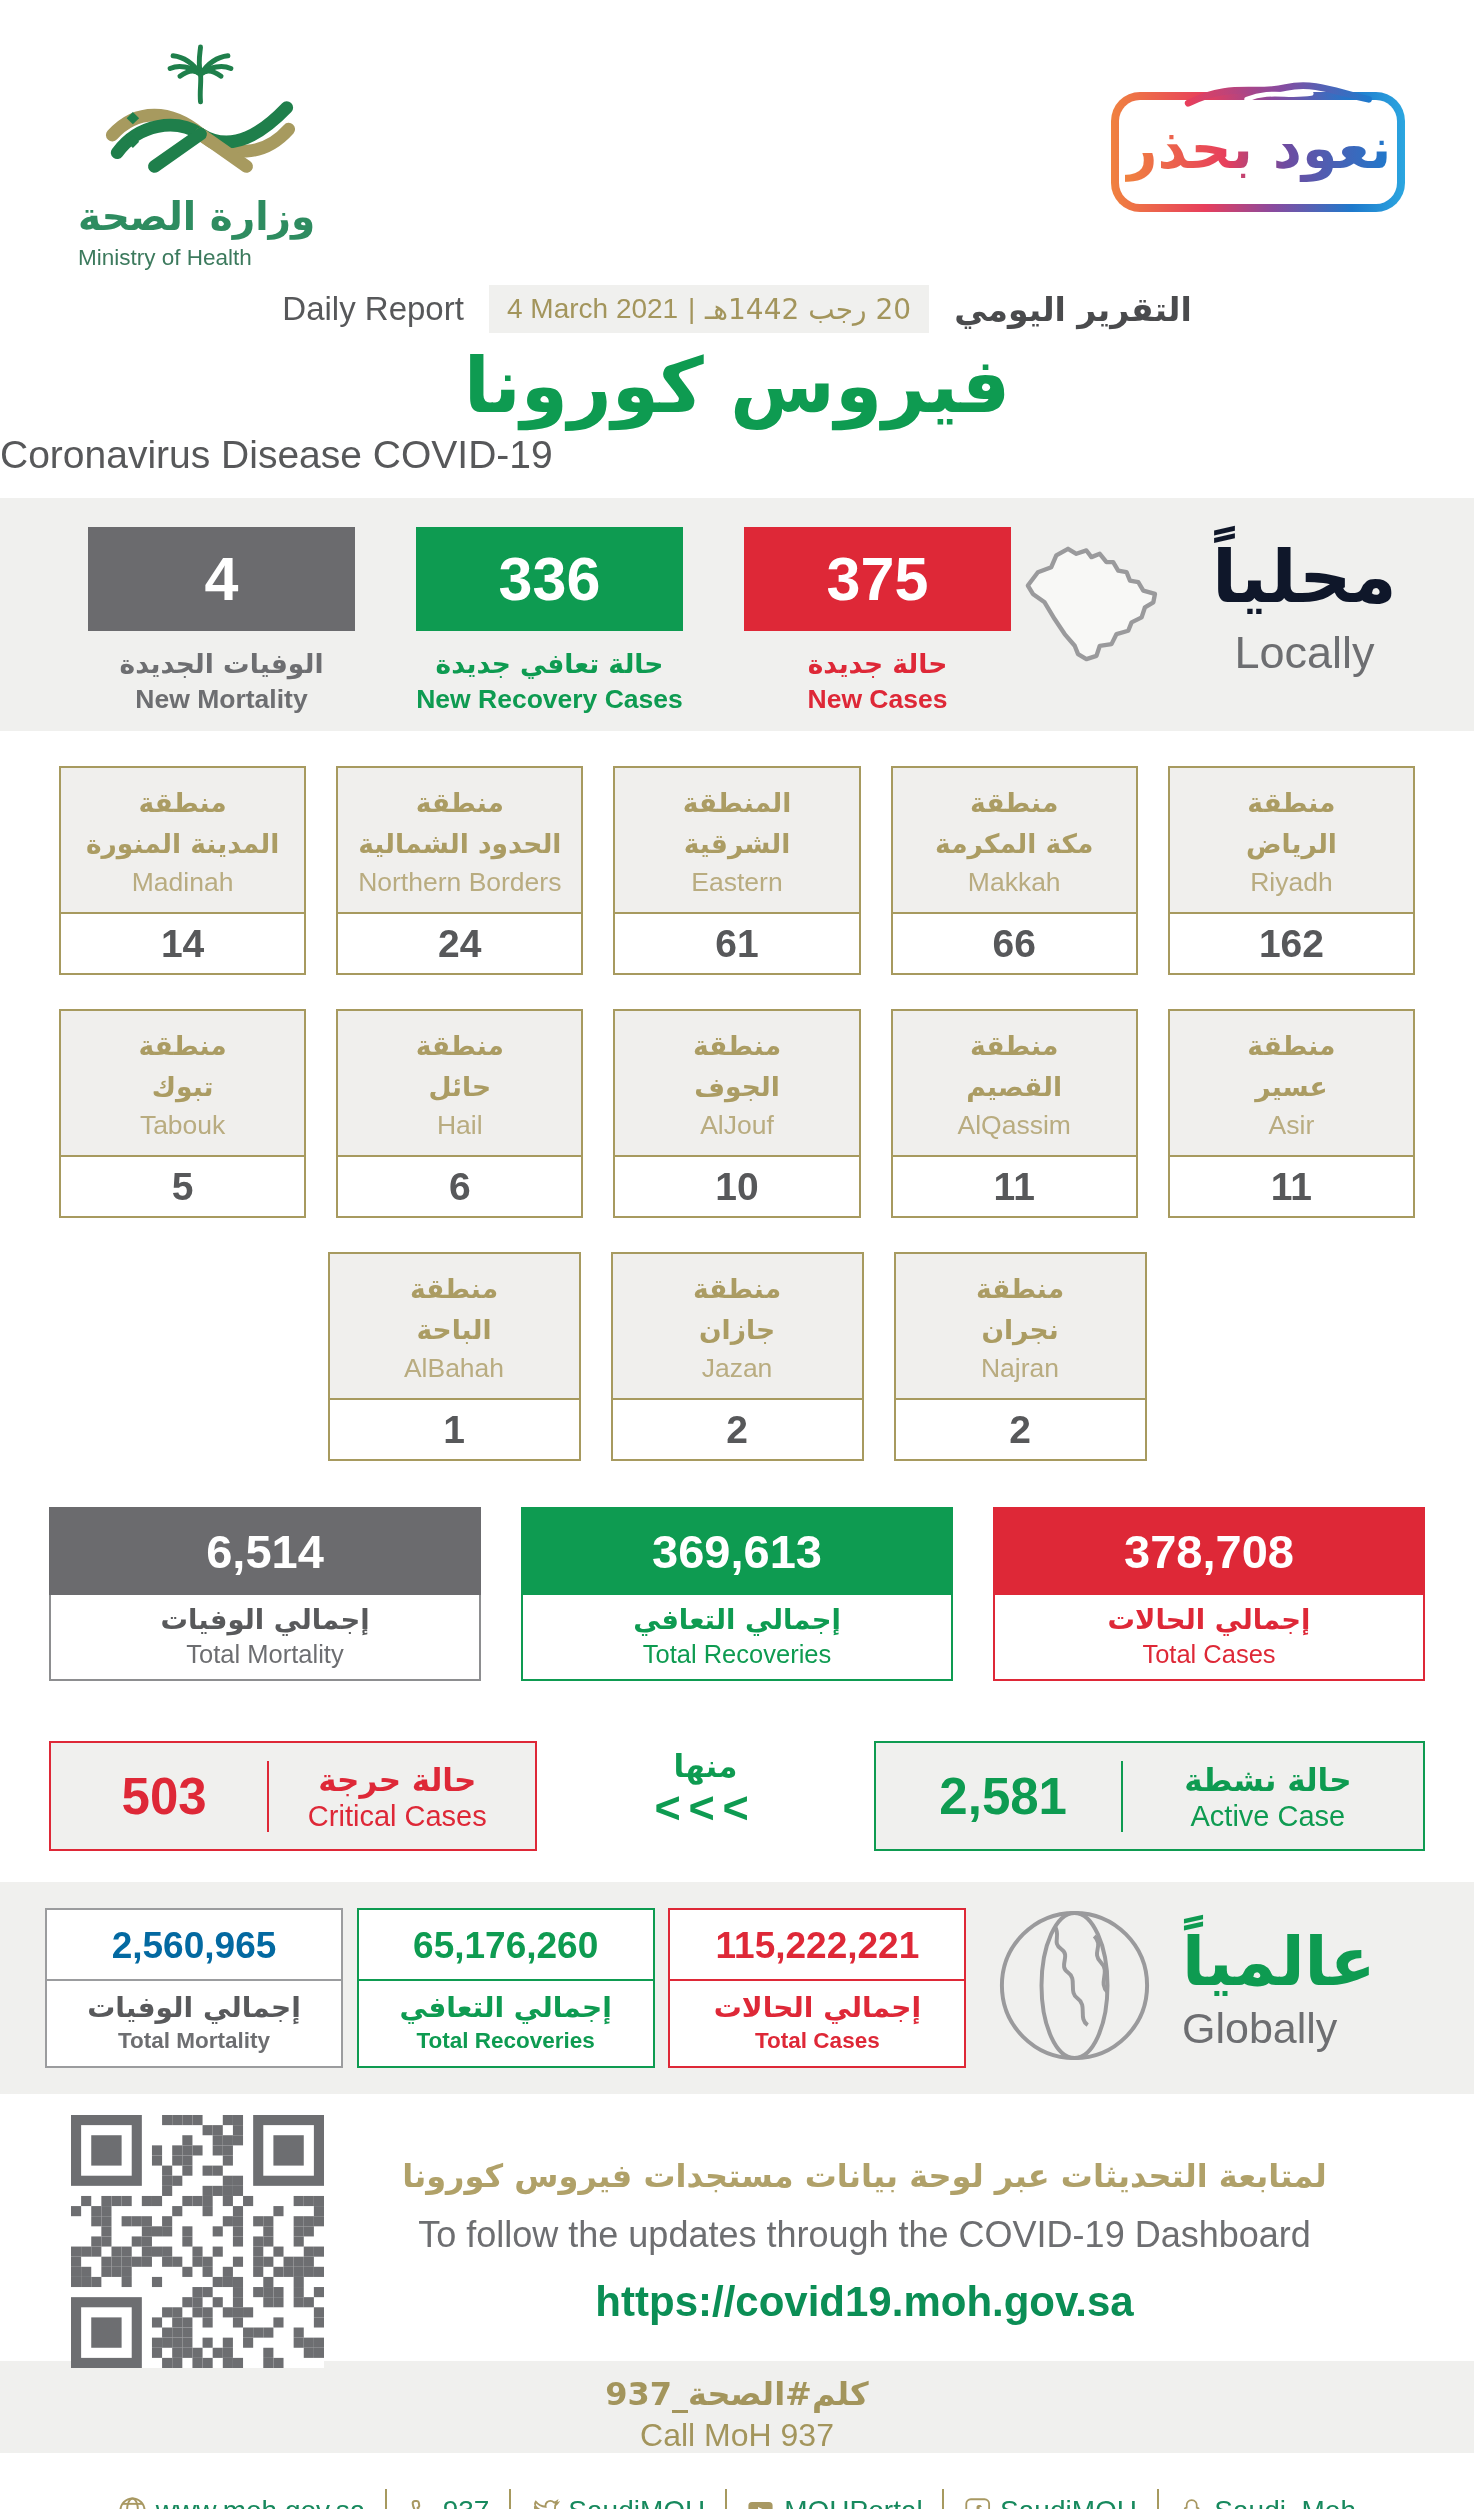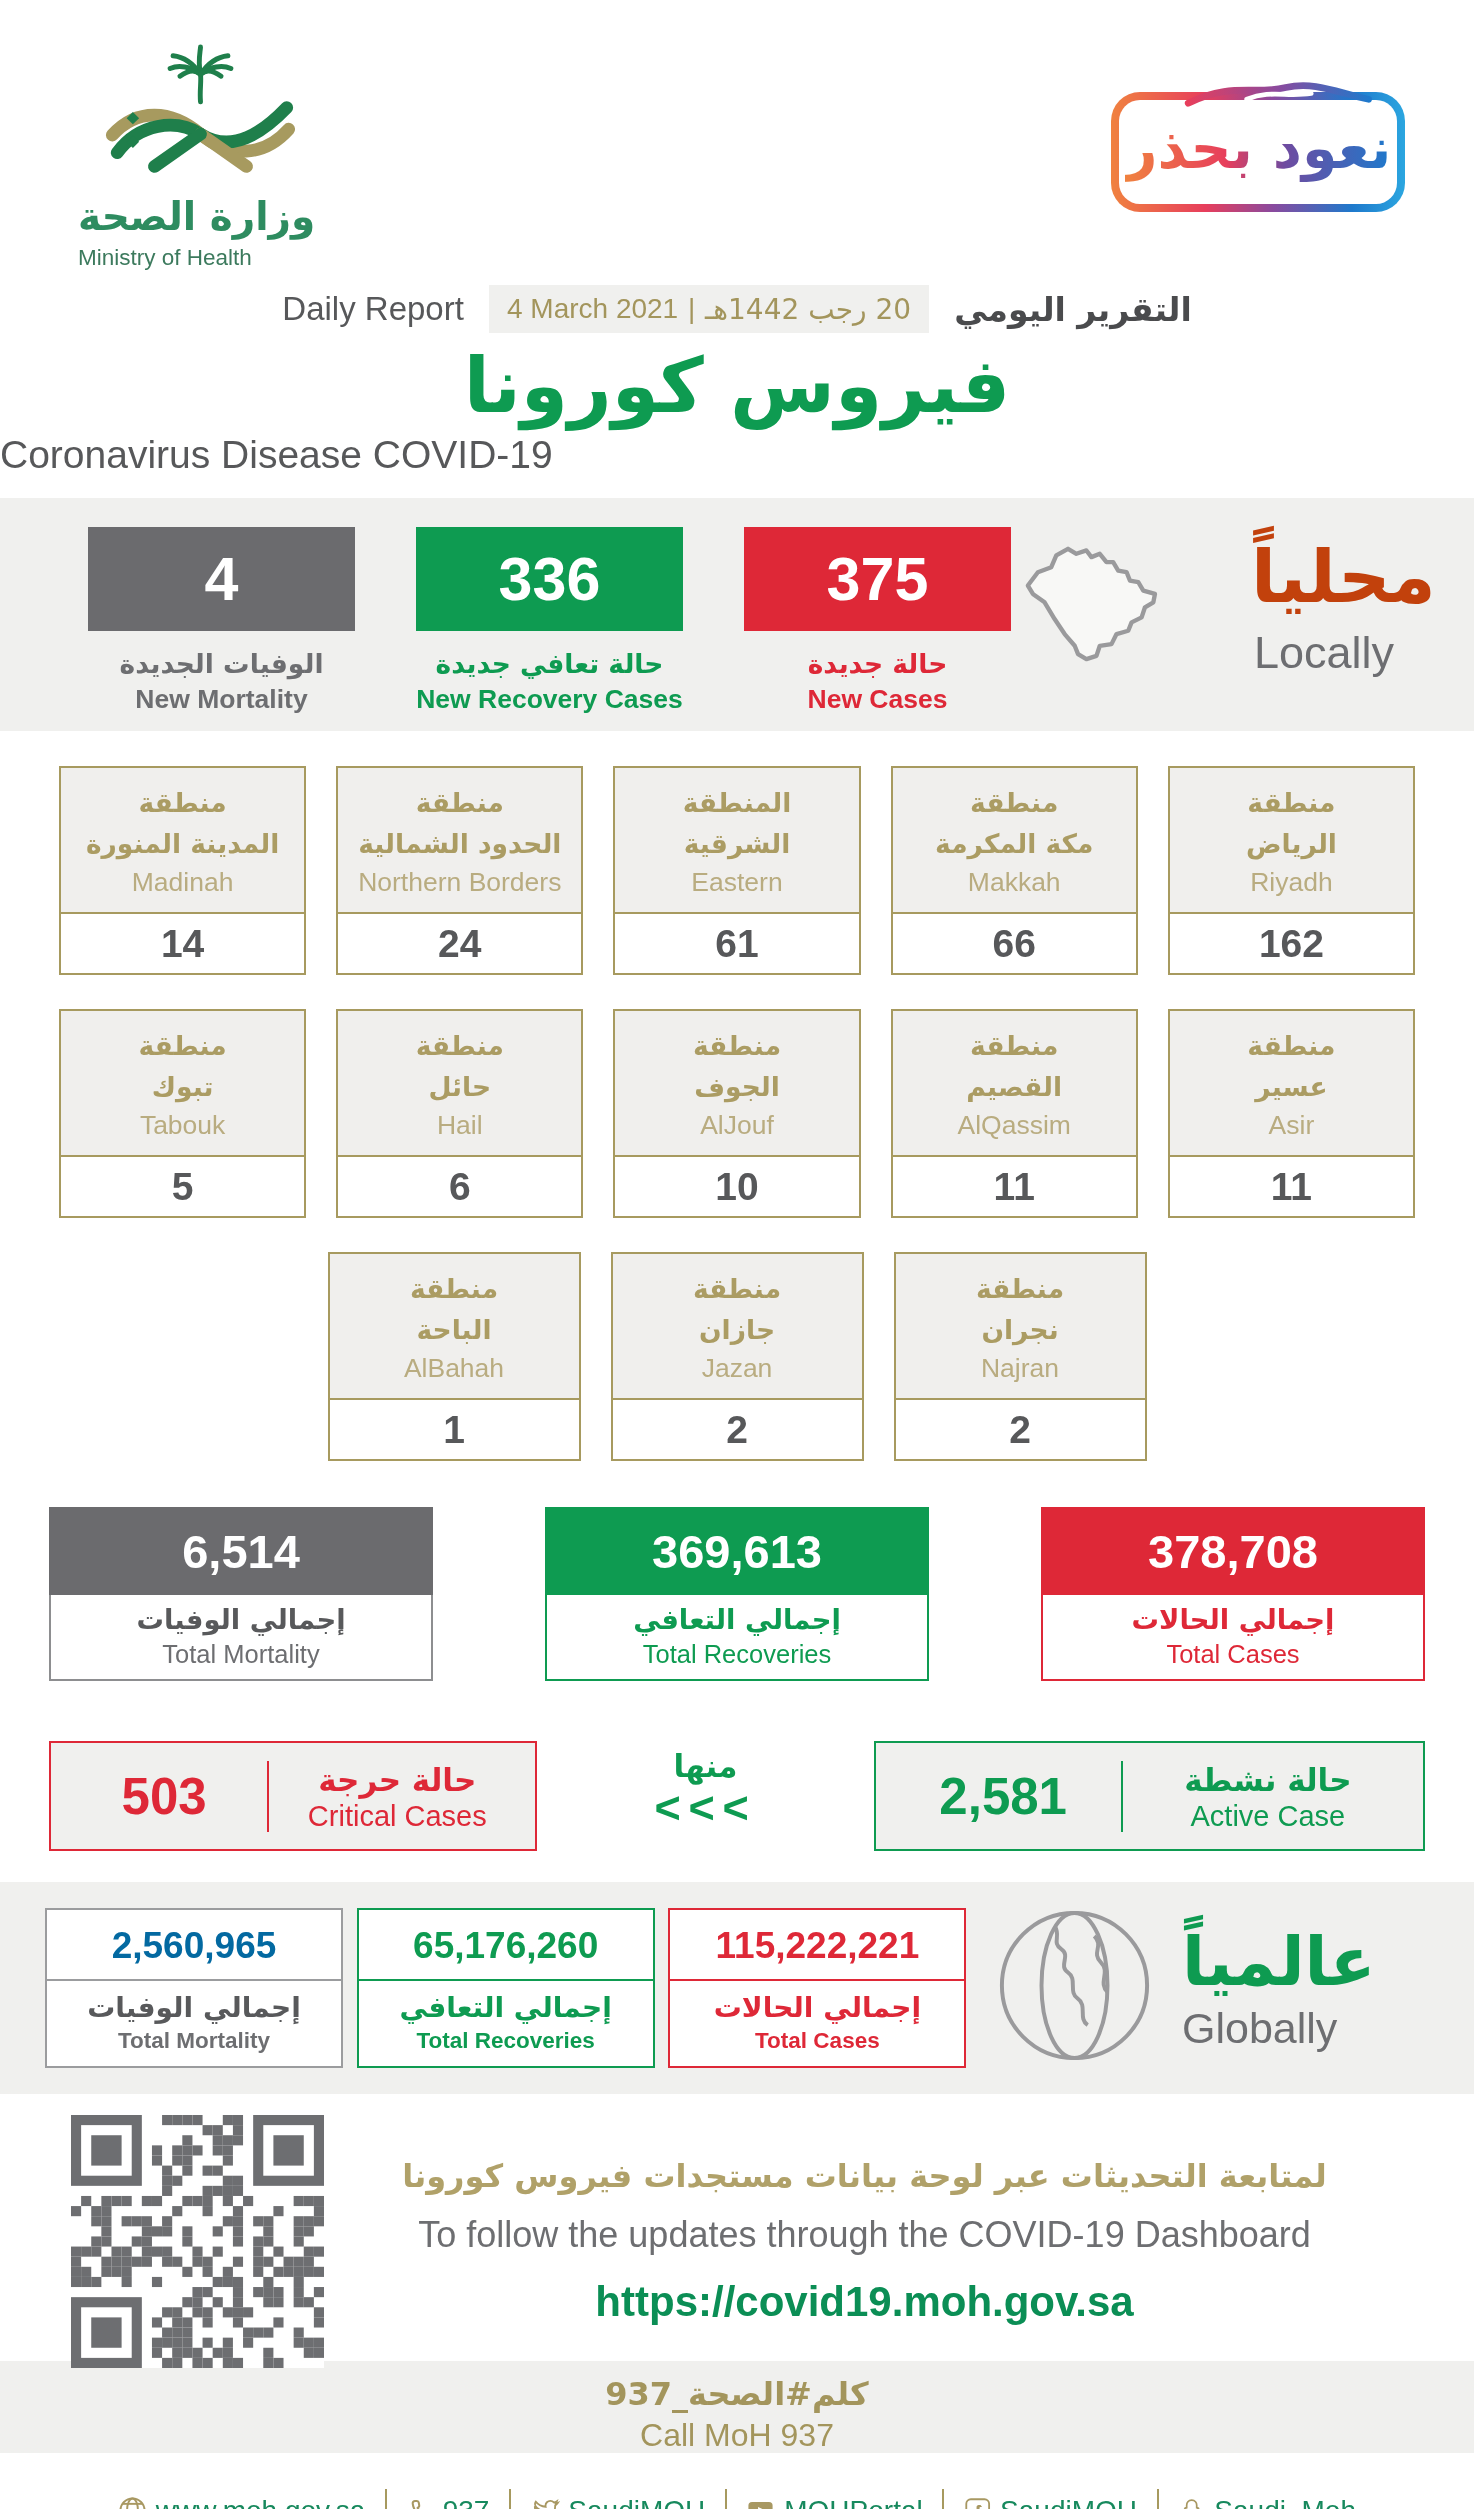--- a/index.html
+++ b/index.html
@@ -49,37 +49,37 @@
   .band { background:#F0F0EE; }
   .band-locally { margin-top:21.6px; height:233px; display:flex; align-items:flex-start;
                   justify-content:space-between; padding:29px 83px 0 88px; }
   .stat { width:267px; text-align:center; }
   .stat-box { height:104px; display:flex; align-items:center; justify-content:center; }
   .stat-value { color:#fff; font-size:61px; font-weight:bold; }
   .stat-ar { font-size:26.5px; font-weight:bold; margin-top:13.7px; line-height:1.4;}
   .stat-en { font-size:26.5px; font-weight:bold; margin-top:2px; }
   .map-box { width:201px; margin-top:-5.9px;}
   .locally-head { text-align:center; margin-top:5.9px; width:230px;}
-  .locally-ar { font-size:73px; font-weight:bold; color:#c2410c; line-height:1.2;margin-left:39px;}
+  .locally-ar { font-size:73px; font-weight:bold; color:#0f172a; line-height:1.2;}
   .locally-en { font-size:45px; color:#6D6E71; margin-top:5.9px;}
 
   
   .regions { padding:35px 59px 5.9px; }
   .region-row { display:flex; justify-content:center; gap:30px; margin-bottom:34px; }
   .region-card { width:253px; border:2px solid #A79A5F; background:#fff; }
   .rc-head { background:#F0EFED; border-bottom:2px solid #A79A5F; min-height:146px;
              padding:13.7px 5.9px 7.8px; text-align:center; }
   .rc-ar { font-size:26.5px; font-weight:bold; color:#AB9C63; line-height:1.55; }
   .rc-en { font-size:26.5px; color:#B9AC80; margin-top:2.9px; }
   .rc-val { height:59px; display:flex; align-items:center; justify-content:center;
             font-size:39px; font-weight:bold; color:#57585A; }
 
   
   .totals { display:flex; justify-content:space-between; padding:0 49px; margin-top:5.9px; }
-  .total-card { width:384px; }
+  .total-card { width:432px; }
   .tc-head { height:88px; display:flex; align-items:center; justify-content:center; }
   .tc-val { color:#fff; font-size:47px; font-weight:bold; }
   .tc-body { background:#fff; border:2px solid; border-top:none; text-align:center; padding:5.9px 0 9.8px; }
   .tc-ar { font-size:27.4px; font-weight:bold; line-height:1.4;}
   .tc-en { font-size:25.5px; margin-top:1px;}
 
   
   .breakdown { display:flex; justify-content:space-between; align-items:center;
                padding:0 49px; margin-top:57px; height:116px; }
   .bk-box { background:#F0F0EE; border:2px solid; height:110px; display:flex;

